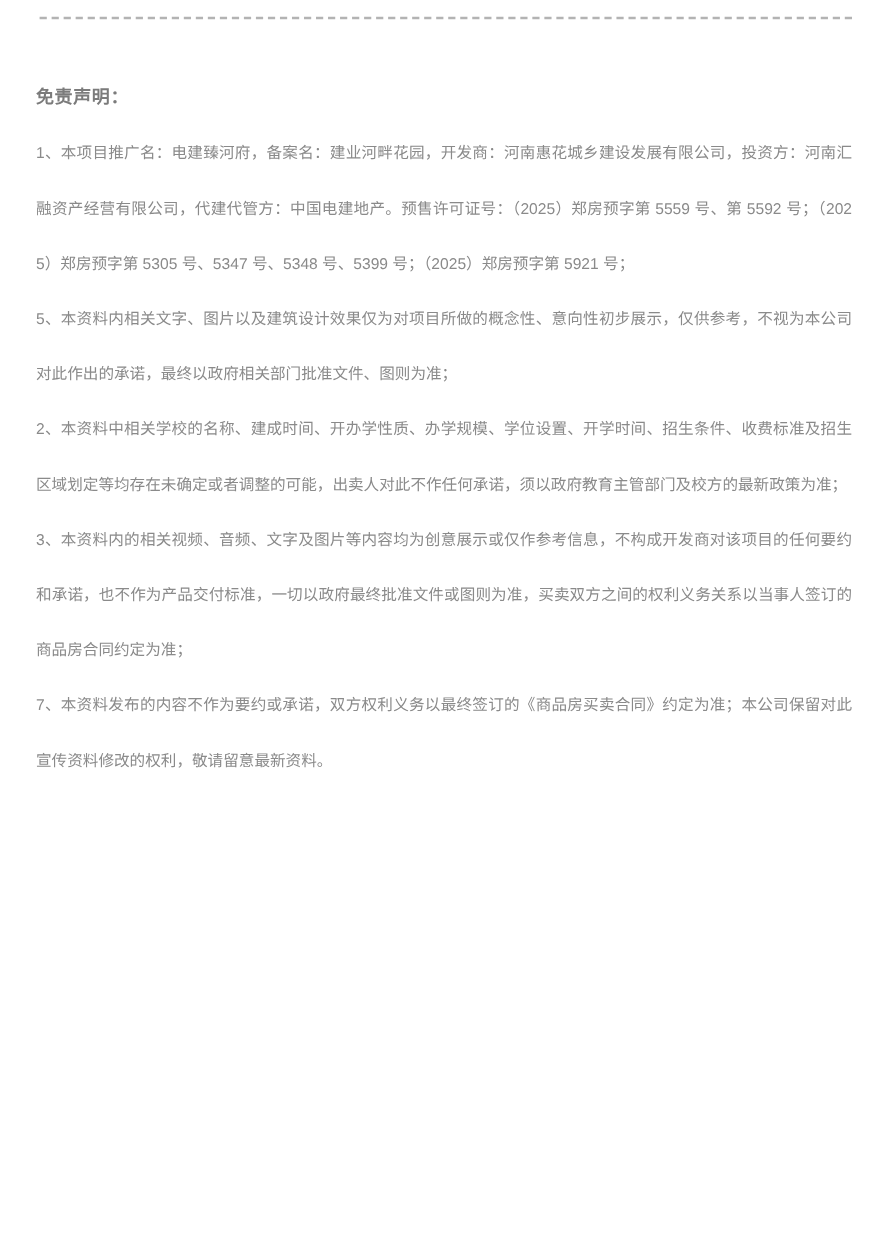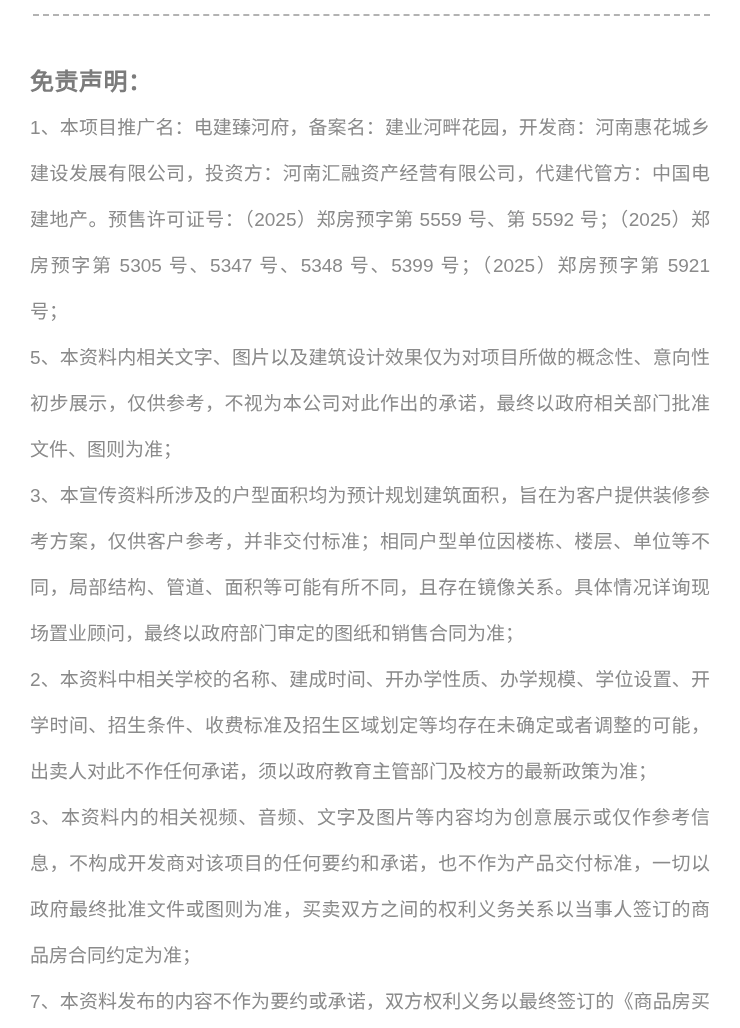--- a/index.html
+++ b/index.html
@@ -26,51 +26,50 @@
     background: var(--background);
   }
   .divider {
     margin: 14px 30px 0 33px;
     border: none;
     border-top: 2px dashed var(--divider);
     height: 0;
   }
   .title {
     margin: 43px 30px 0 30px;
-    font-size: 24px;
+    font-size: 15px;
     font-weight: 700;
     color: var(--title);
     line-height: 46px;
     letter-spacing: 0.5px;
   }
   .content {
     margin: 0 30px 0 30px;
   }
   .content p {
     margin: 0;
     padding: 0;
-    font-size: 19px;
+    font-size: 13px;
     line-height: 46px;
     color: var(--text);
     text-align: justify;
     text-justify: inter-ideograph;
     word-break: break-all;
   }
 </style>
 </head>
 <body>
 
 <div class="page">
 
   <hr class="divider">
 
   <h2 class="title">免责声明：</h2>
 
   <div class="content">
     <p>1、本项目推广名：电建臻河府，备案名：建业河畔花园，开发商：河南惠花城乡建设发展有限公司，投资方：河南汇融资产经营有限公司，代建代管方：中国电建地产。预售许可证号：（2025）郑房预字第 5559 号、第 5592 号；（2025）郑房预字第 5305 号、5347 号、5348 号、5399 号；（2025）郑房预字第 5921 号；</p>
     <p>5、本资料内相关文字、图片以及建筑设计效果仅为对项目所做的概念性、意向性初步展示，仅供参考，不视为本公司对此作出的承诺，最终以政府相关部门批准文件、图则为准；</p>
-    <p>3、本宣传资料所涉及的户型面积均为预计规划建筑面积，旨在为客户提供装修参考方案，仅供客户参考，并非交付标准；相同户型单位因楼栋、楼层、单位等不同，局部结构、管道、面积等可能有所不同，且存在镜像关系。具体情况详询现场置业顾问，最终以政府部门审定的图纸和销售合同为准；</p>
     <p>2、本资料中相关学校的名称、建成时间、开办学性质、办学规模、学位设置、开学时间、招生条件、收费标准及招生区域划定等均存在未确定或者调整的可能，出卖人对此不作任何承诺，须以政府教育主管部门及校方的最新政策为准；</p>
     <p>3、本资料内的相关视频、音频、文字及图片等内容均为创意展示或仅作参考信息，不构成开发商对该项目的任何要约和承诺，也不作为产品交付标准，一切以政府最终批准文件或图则为准，买卖双方之间的权利义务关系以当事人签订的商品房合同约定为准；</p>
     <p>7、本资料发布的内容不作为要约或承诺，双方权利义务以最终签订的《商品房买卖合同》约定为准；本公司保留对此宣传资料修改的权利，敬请留意最新资料。</p>
   </div>
 
 </div>
 
 </body></html>

